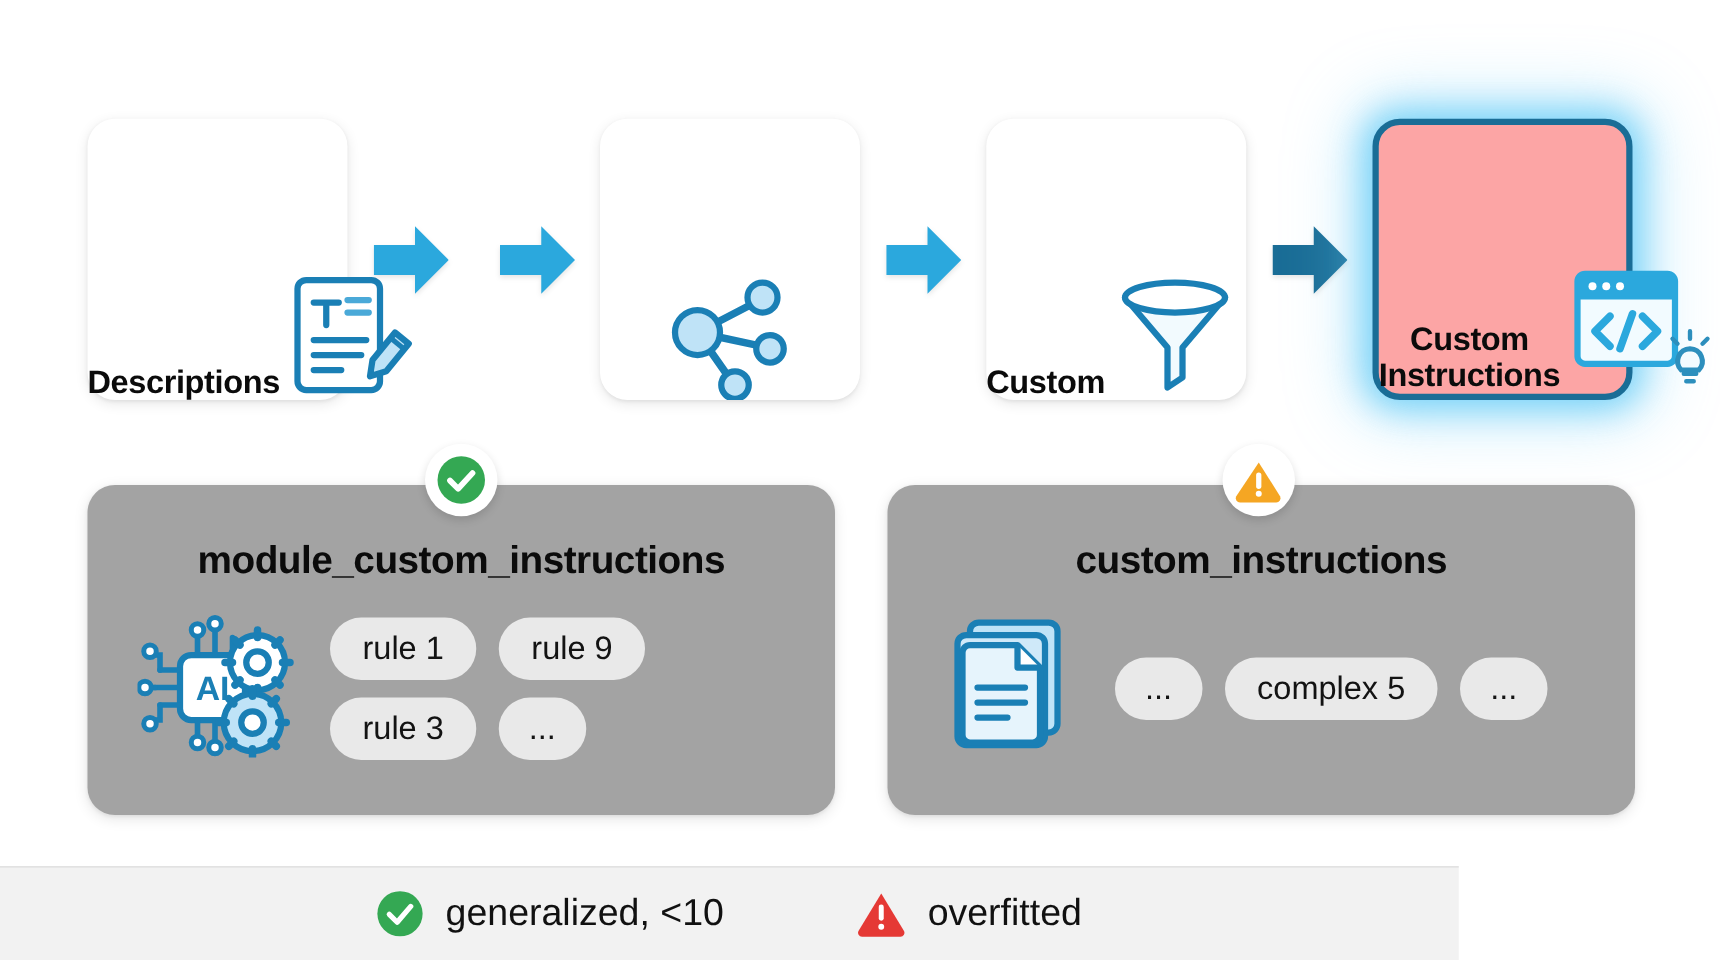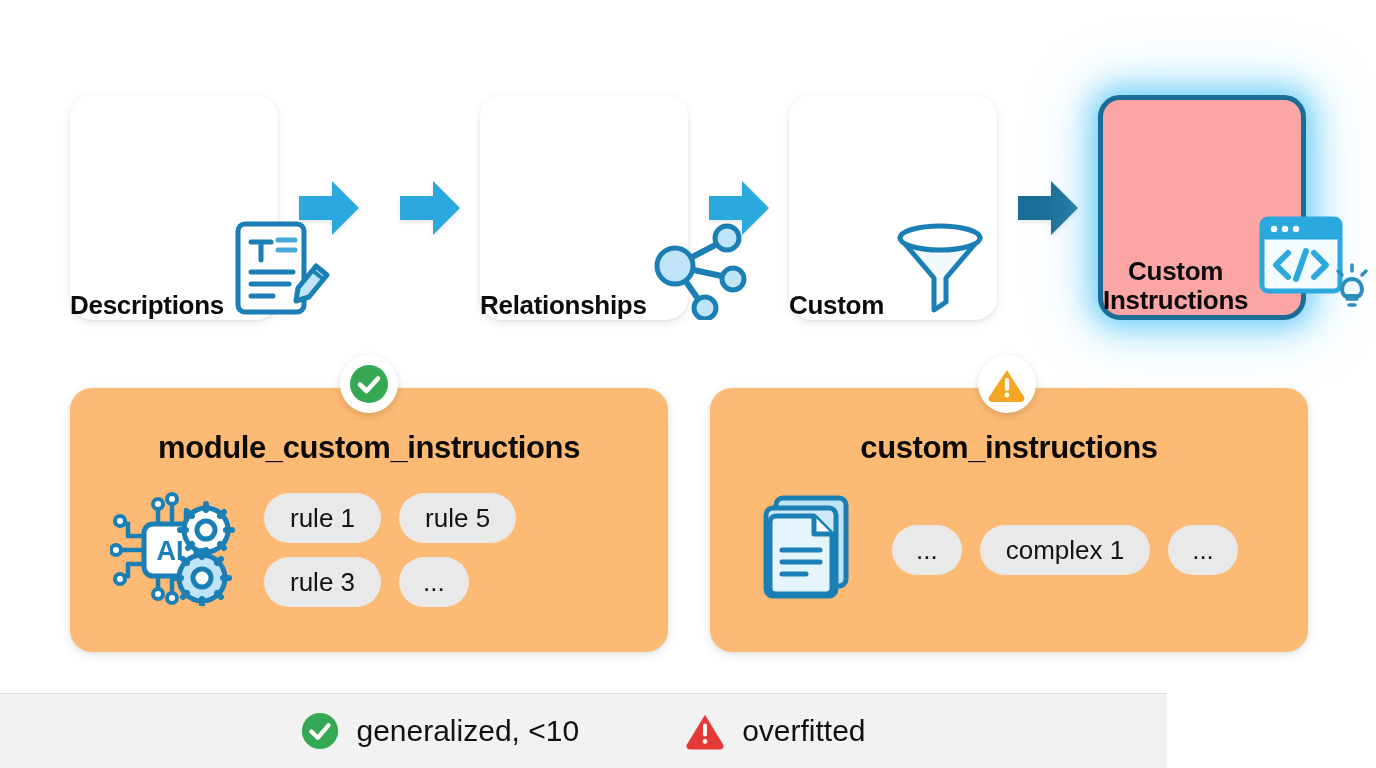--- a/index.html
+++ b/index.html
@@ -84,21 +84,21 @@
     width: 60px;
     height: 58px;
     filter: drop-shadow(0 2px 2px rgba(0,0,0,0.10));
   }
 
   
   .panel {
     position: absolute;
     top: 388px;
     height: 264px;
-    background: #fdba74;
+    background: #a3a3a3;
     border-radius: 22px;
     box-shadow: 0 3px 11px rgba(0,0,0,0.10), 0 1px 3px rgba(0,0,0,0.06);
   }
 
   .panel.left  { left: 70px;  width: 598px; }
   .panel.right { left: 710px; width: 598px; }
 
   .panel-title {
     text-align: center;
     font-size: 31px;
@@ -211,21 +211,20 @@
     </div>
 
 
     <div class="arrow-wrap">
       <svg class="arrow" viewBox="0 0 60 58">
         <path d="M0 17 H33 V2 L60 29 L33 56 V41 H0 Z" fill="#2ba8dd"></path>
       </svg>
     </div>
 
     <div class="stage-card">
-      <div class="card-title">Relationships</div>
       <div class="card-icon">
         <svg width="108" height="104" viewBox="0 0 108 104">
           <path d="M28 50 L78 24 M28 50 L84 62 M28 50 L56 90" stroke="#1a7fb5" stroke-width="6" stroke-linecap="round"></path>
           <circle cx="28" cy="50" r="18" fill="#bfe3f7" stroke="#1a7fb5" stroke-width="5"></circle>
           <circle cx="80" cy="22" r="12" fill="#bfe3f7" stroke="#1a7fb5" stroke-width="5"></circle>
           <circle cx="86" cy="63" r="11" fill="#bfe3f7" stroke="#1a7fb5" stroke-width="5"></circle>
           <circle cx="58" cy="92" r="11" fill="#bfe3f7" stroke="#1a7fb5" stroke-width="5"></circle>
         </svg>
       </div>
     </div>
@@ -318,21 +317,21 @@
             <circle r="9" fill="#fff" stroke="#1a7fb5" stroke-width="5"></circle>
             <g stroke="#1a7fb5" stroke-width="6" stroke-linecap="round">
               <path d="M0 -27 V-21 M0 27 V21 M-27 0 H-21 M27 0 H21
                        M-19 -19 l4 4 M19 19 l-4 -4 M19 -19 l-4 4 M-19 19 l4 -4"></path>
             </g>
           </g>
         </svg>
       </div>
       <div class="pill-grid">
         <div class="pill">rule 1</div>
-        <div class="pill">rule 5</div>
+        <div class="pill">rule 9</div>
         <div class="pill">rule 3</div>
         <div class="pill dots">...</div>
       </div>
     </div>
   </div>
 
   <div class="badge warn">
     <svg width="42" height="42" viewBox="0 0 42 42">
       <path d="M21 7 L38 34 a3.5 3.5 0 0 1 -3 5 H6 a3.5 3.5 0 0 1 -3 -5 Z" fill="#f5a623"></path>
       <path d="M21 17 v9" stroke="#ffffff" stroke-width="4.2" stroke-linecap="round"></path>
@@ -349,21 +348,21 @@
           <rect x="16" y="18" width="70" height="88" rx="7" fill="#cfe9f9" stroke="#1a7fb5" stroke-width="5"></rect>
           <path d="M26 26 h38 l18 18 v54 a6 6 0 0 1 -6 6 H26 a6 6 0 0 1 -6 -6 V32 a6 6 0 0 1 6 -6 z" fill="#e6f4fc" stroke="#1a7fb5" stroke-width="5" stroke-linejoin="round"></path>
           <path d="M64 26 v18 h18" fill="#ffffff" stroke="#1a7fb5" stroke-width="5" stroke-linejoin="round"></path>
           <g stroke="#1a7fb5" stroke-width="5" stroke-linecap="round">
             <path d="M32 60 h38 M32 72 h38 M32 84 h24"></path>
           </g>
         </svg>
       </div>
       <div class="pill-grid">
         <div class="pill dots">...</div>
-        <div class="pill">complex 1</div>
+        <div class="pill">complex 5</div>
         <div class="pill dots">...</div>
       </div>
     </div>
   </div>
 
   <div class="legend">
     <div class="legend-item">
       <svg width="38" height="38" viewBox="0 0 42 42">
         <circle cx="21" cy="21" r="20" fill="#34a853"></circle>
         <path d="M11.5 21.5 L18.5 28.5 L30.5 14.5" stroke="#ffffff" stroke-width="4.6" fill="none" stroke-linecap="round" stroke-linejoin="round"></path>

